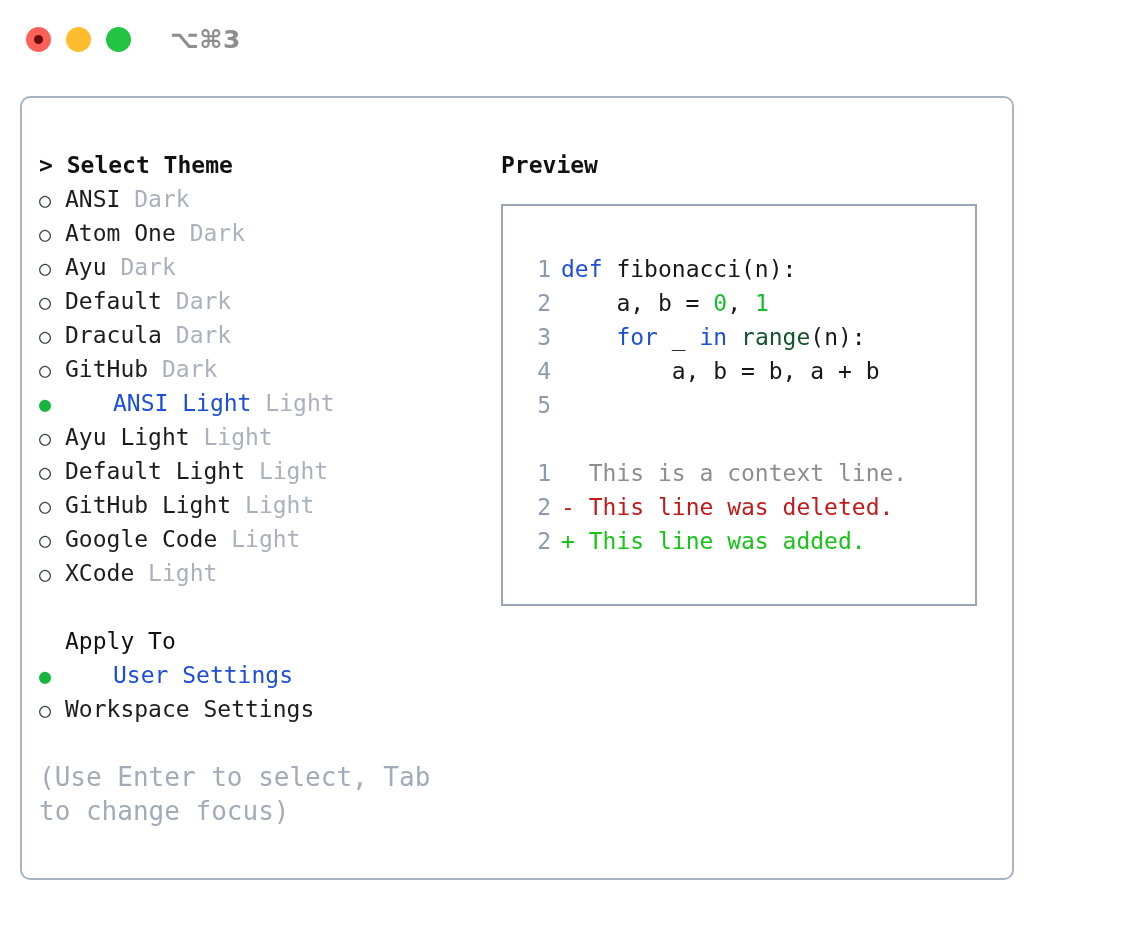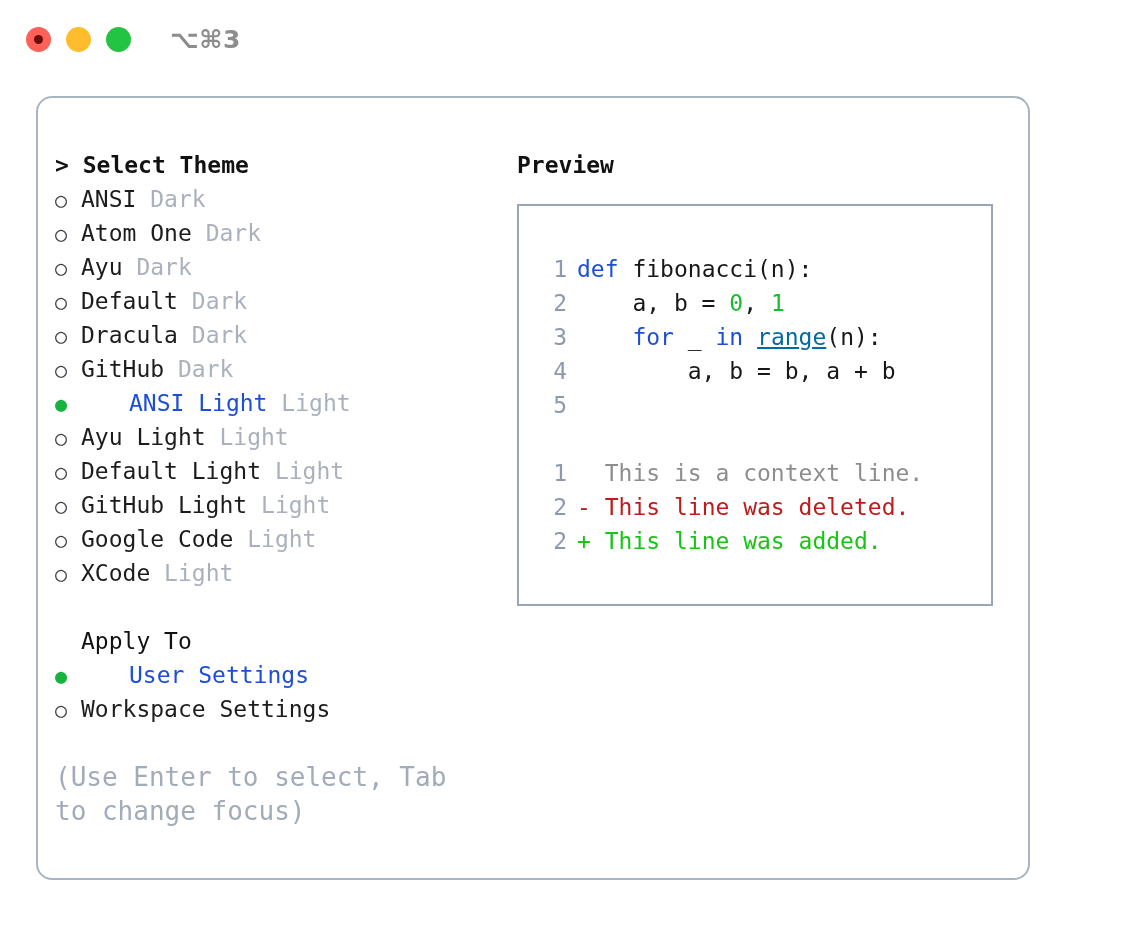--- a/index.html
+++ b/index.html
@@ -63,26 +63,26 @@
     font-size: 25px;
     font-weight: bold;
     color: #8d8d8d;
     letter-spacing: 0.5px;
     font-family: "DejaVu Sans", "Liberation Sans", sans-serif;
   }
 
   
   .panel {
     position: absolute;
-    left: 36px;
+    left: 20px;
     top: 96px;
     width: 994px;
     height: 784px;
     border: 2px solid #a9b4c2;
-    border-radius: 16px;
+    border-radius: 10px;
     box-sizing: border-box;
   }
 
   .panel-inner {
     position: relative;
     width: 100%;
     height: 100%;
   }
 
   
@@ -173,21 +173,21 @@
   }
   .ln {
     display: inline-block;
     width: 30px;
     flex: 0 0 30px;
     text-align: right;
     color: #8d9aae;
     margin-right: 10px;
   }
   .tok-kw  { color: #1d4ed8; }
-  .tok-fn  { color: #0369a1; text-decoration: underline; }
+  .tok-fn  { color: #14532d; }
   .tok-num { color: #15bd2e; }
   .tok-txt { color: #171717; }
   .blank-line { height: 34px; }
 
   .diff-ctx { color: #8d8d8d; }
   .diff-del { color: #c11a1a; }
   .diff-add { color: #16c516; }
 </style>
 </head>
 <body>

